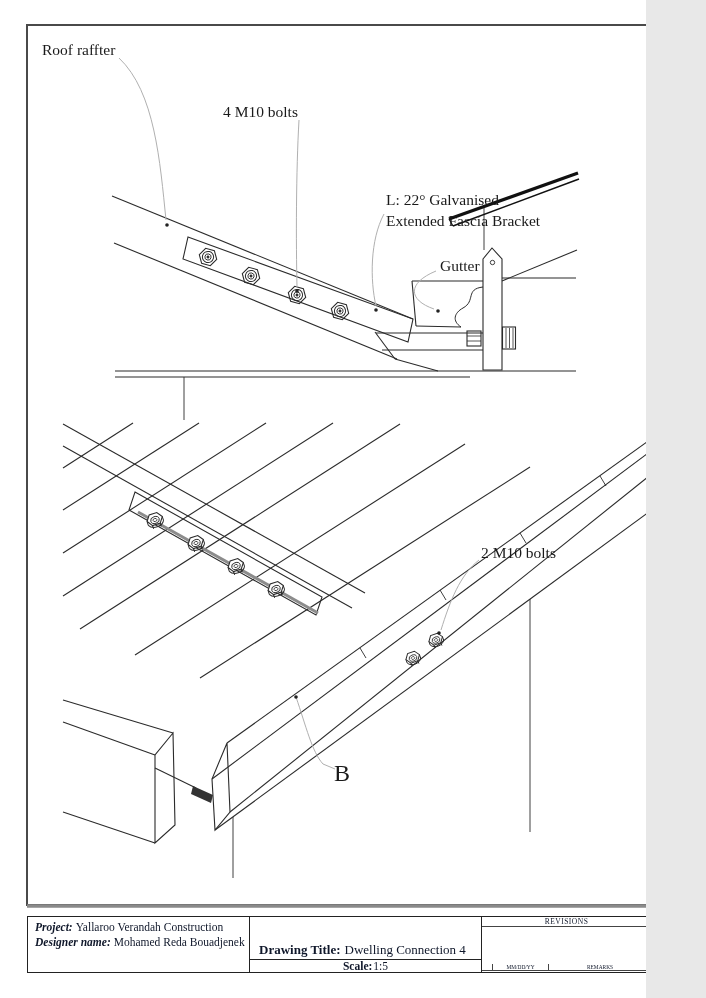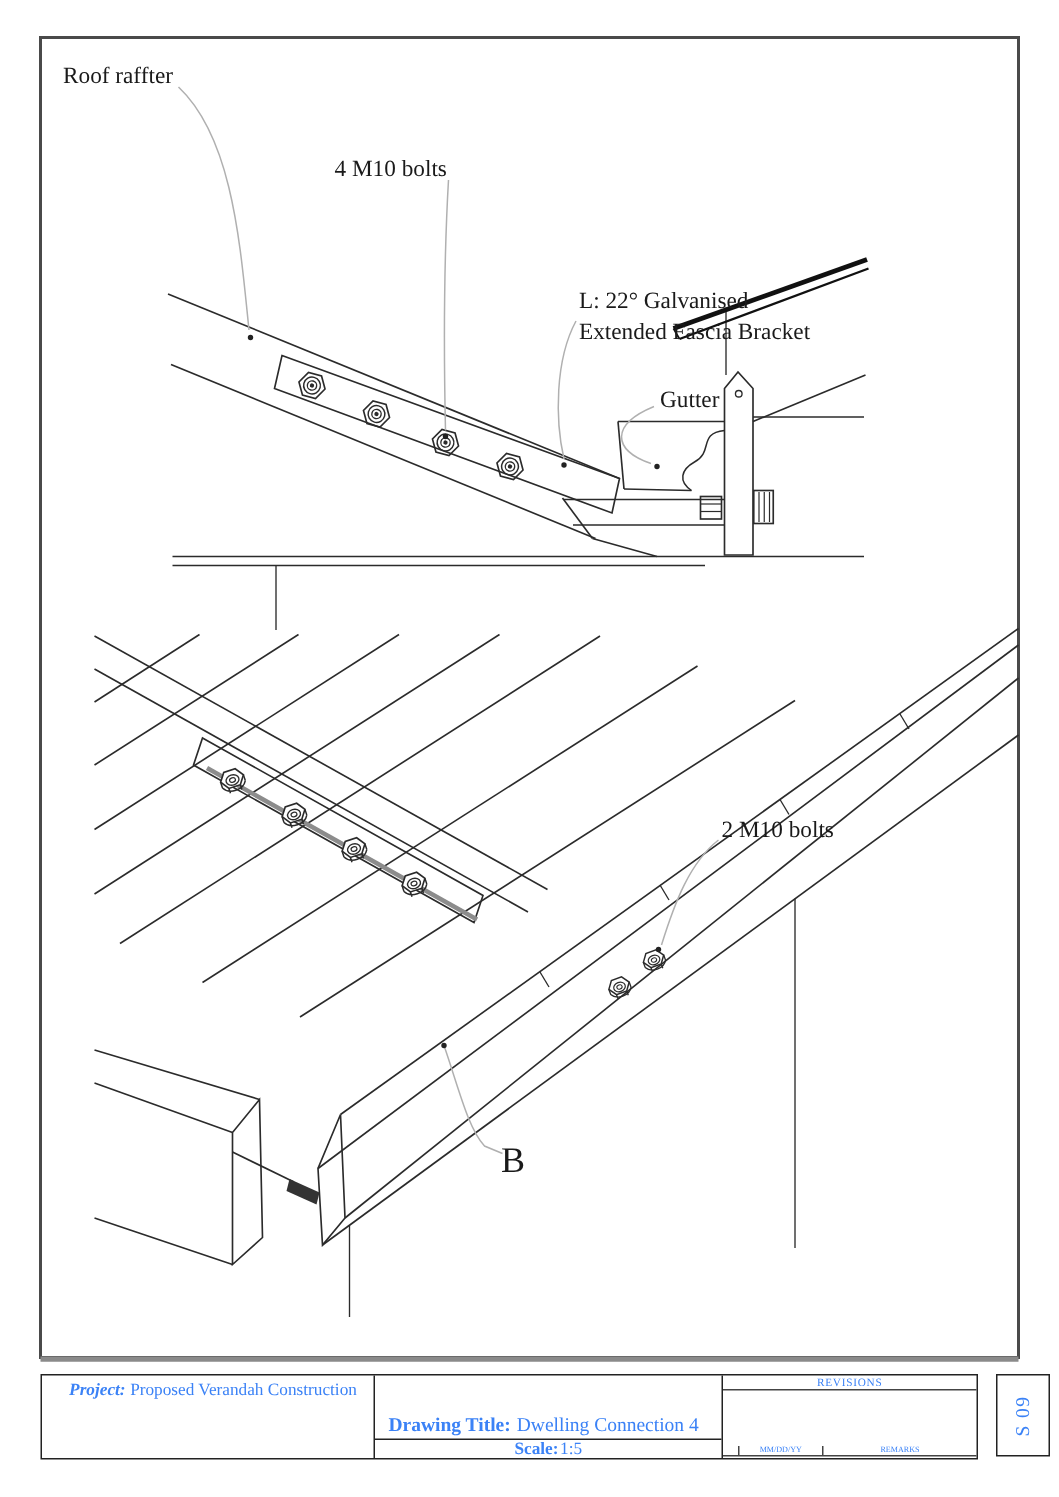--- a/index.html
+++ b/index.html
@@ -1,17 +1,17 @@
 <!DOCTYPE html>
 <html><head>
 <meta charset="utf-8">
 <style>
   html,body{margin:0;padding:0;background:#e8e8e8;}
-  .page{position:relative;width:706px;height:998px;background:#ffffff;overflow:hidden;
-        font-family:"Liberation Serif","DejaVu Serif",serif;color:#3b82f6;text-align:center;}
+  .page{position:relative;width:646px;height:998px;background:#ffffff;overflow:hidden;
+        font-family:"Liberation Serif","DejaVu Serif",serif;color:#0f172a;}
   .page svg{position:absolute;left:0;top:0;}
   svg text{font-family:"Liberation Serif","DejaVu Serif",serif;fill:#1a1a1a;}
   .lbl{font-size:15.5px;}
   .lblB{font-size:24px;}
   
   .tblock{position:absolute;left:27px;top:916px;width:625px;height:57px;
           border:1.6px solid #222;display:flex;box-sizing:border-box;background:#fff;}
   .tb-cell1{width:222px;border-right:1.3px solid #222;box-sizing:border-box;
             padding:3px 0 0 7px;font-size:11.5px;line-height:14.6px;white-space:nowrap;overflow:hidden;}
   .tb-cell1 b{margin-right:3px;font-style:italic;}
@@ -213,21 +213,22 @@
       <circle cx="439" cy="633" r="1.8"></circle>
       <circle cx="296" cy="697" r="1.8"></circle>
     </g>
 
     <text class="lbl" x="481" y="558">2 M10 bolts</text>
     <text class="lblB" x="334" y="781">B</text>
   </svg>
 
   <div class="tblock">
     <div class="tb-cell1">
-      <div><b>Project:</b><span>Proposed Verandah Construction</span></div>
+      <div><b>Project:</b><span>Yallaroo Verandah Construction</span></div>
+      <div><b>Designer name:</b><span>Mohamed Reda Bouadjenek</span></div>
     </div>
     <div class="tb-cell2">
       <div class="tb-row1">
         <b>Drawing Title:</b>
         <span>Dwelling Connection 4</span>
       </div>
       <div class="tb-row2">
         <b>Scale:</b>
         <span>1:5</span>
       </div>

